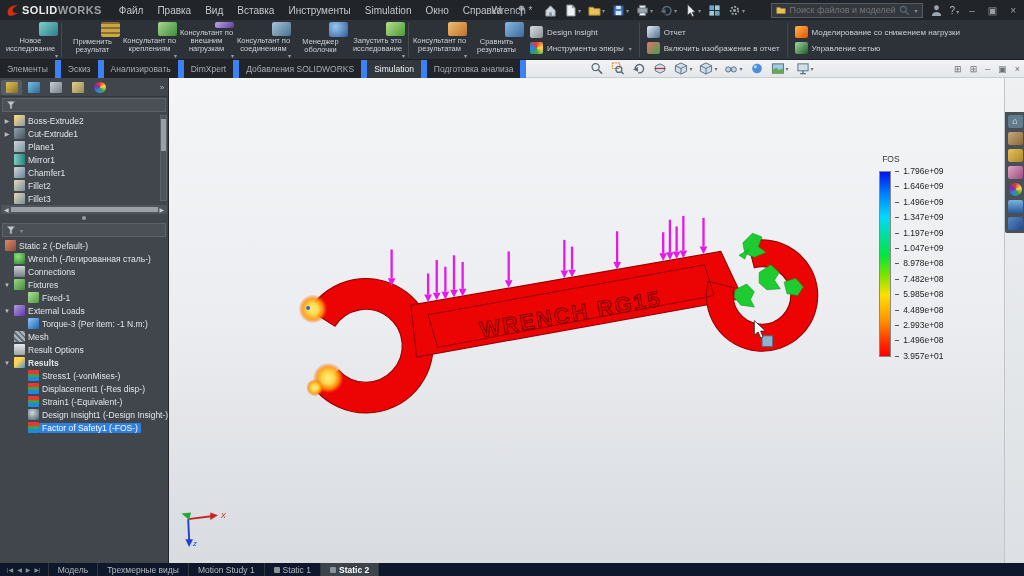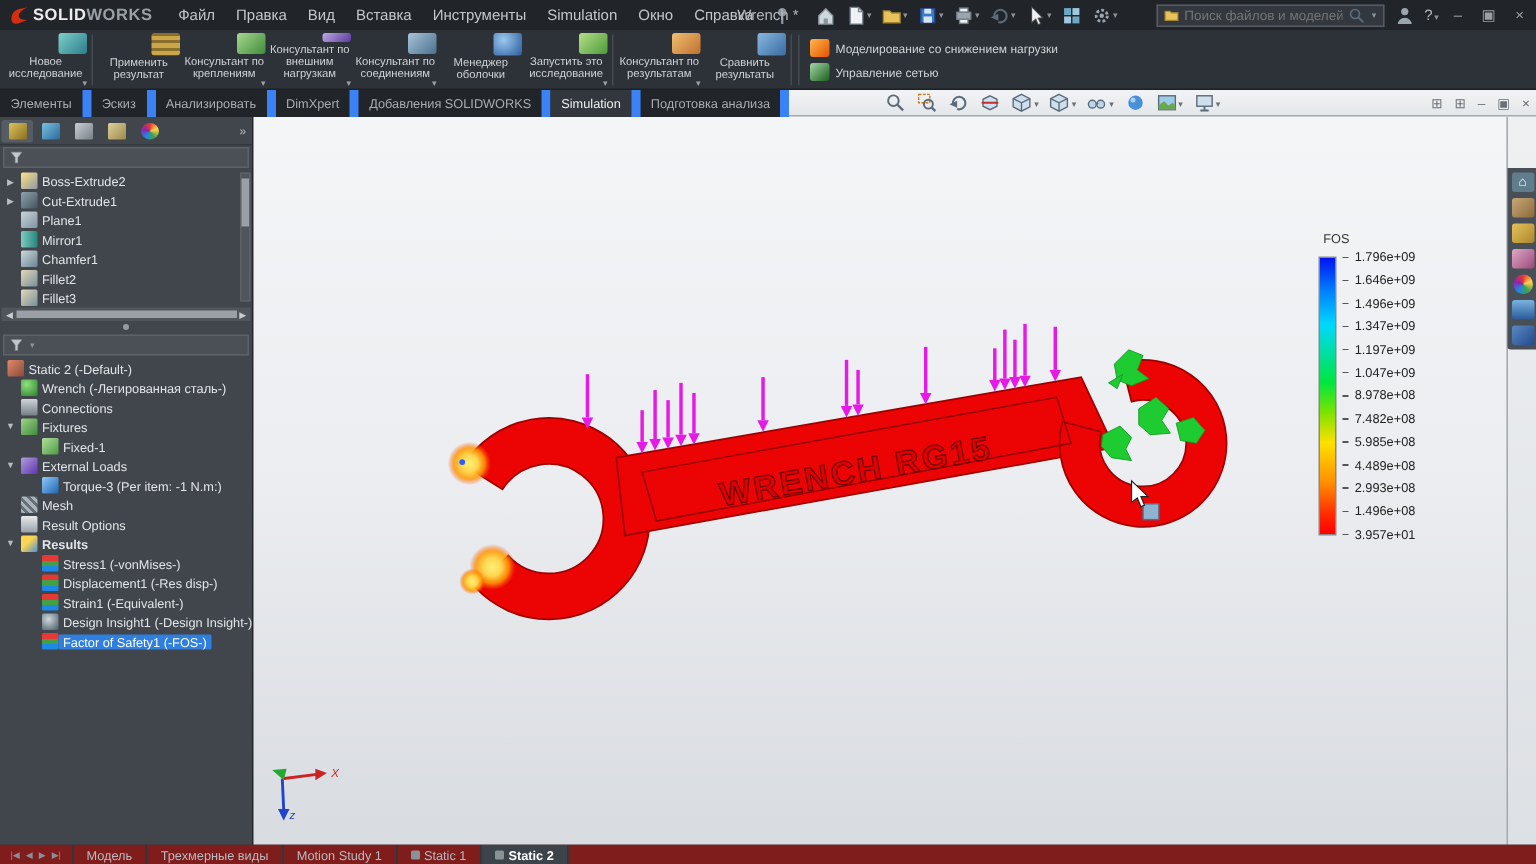--- a/index.html
+++ b/index.html
@@ -126,21 +126,21 @@
 .tp-col{position:absolute;top:34px;left:0;width:20px;background:#494f56;padding:3px 0;display:flex;flex-direction:column;gap:4px;align-items:center;border-radius:0 0 0 2px}
 .tp-icon{width:15px;height:13px;border-radius:2px}
 .tp1{background:#607d8b;color:#fff;font-size:9px;line-height:13px;text-align:center}
 .tp2{background:linear-gradient(135deg,#c8a878,#8a6a3a)}
 .tp3{background:linear-gradient(135deg,#e8c25a,#a8862e)}
 .tp4{background:linear-gradient(135deg,#e0a8c8,#9a4a7a)}
 .tp5{background:conic-gradient(#e53935,#ffd54f,#43a047,#1e88e5,#8e24aa,#e53935);border-radius:50%;width:13px}
 .tp6{background:linear-gradient(#7ab3e0,#2a5a9a)}
 .tp7{background:linear-gradient(135deg,#5a8ac4,#24488a)}
 
-.bottomtabs{flex:0 0 13px;background:#7f1d1d;display:flex;align-items:stretch;color:#b7bbc0;font-size:8.5px}
+.bottomtabs{flex:0 0 13px;background:#0f172a;display:flex;align-items:stretch;color:#b7bbc0;font-size:8.5px}
 .bt-nav{display:flex;align-items:center;gap:4px;padding:0 7px;font-size:6px;color:#8a8f95}
 .btab{display:flex;align-items:center;gap:3px;padding:0 9px;border-left:1px solid #32363c;white-space:nowrap}
 .btab:last-of-type{border-right:1px solid #32363c}
 .btab.active{background:#3d434a;color:#fff;font-weight:bold}
 .bt-ico{width:6px;height:6px;background:#8a9298;border-radius:1px}
 .statusbar{flex:0 0 13px;background:#2d3237;color:#b7bbc0;font-size:8.5px;display:flex;align-items:center;padding:0 6px;gap:6px;border-top:1px solid #1d2125}
 .sb-right{margin-left:auto;display:flex;align-items:center;gap:7px}
 .sb-sep{color:#565b61}
 .sb-exp{width:10px;height:9px;background:linear-gradient(135deg,#c8a84a,#8a6e2a);border-radius:1px}
 svg.icq{width:13px;height:13px}
@@ -383,21 +383,42 @@
     <div class="rdiv"></div>
     <div class="rbtn">
         <span class="ri ri-resadv"></span>
         <span>Консультант по результатам</span>
         <span class="cap">▾</span>
       </div>
     <div class="rbtn">
         <span class="ri ri-compare"></span>
         <span>Сравнить результаты</span>
       </div>
+    <div class="rstack">
+      <span class="rsrow">
+          <span class="rsi ri-insight"></span>
+          <span>Design Insight</span>
+        </span>
+      <span class="rsrow">
+          <span class="rsi ri-plot"></span>
+          <span>Инструменты эпюры</span>
+          <span class="dd">▾</span>
+        </span>
+    </div>
     <div class="rdiv"></div>
+    <div class="rstack">
+      <span class="rsrow">
+          <span class="rsi ri-report"></span>
+          <span>Отчет</span>
+        </span>
+      <span class="rsrow">
+          <span class="rsi ri-image"></span>
+          <span>Включить изображение в отчет</span>
+        </span>
+    </div>
     <div class="rdiv"></div>
     <div class="rstack">
       <span class="rsrow">
           <span class="rsi ri-offload"></span>
           <span>Моделирование со снижением нагрузки</span>
         </span>
       <span class="rsrow">
           <span class="rsi ri-network"></span>
           <span>Управление сетью</span>
         </span>

